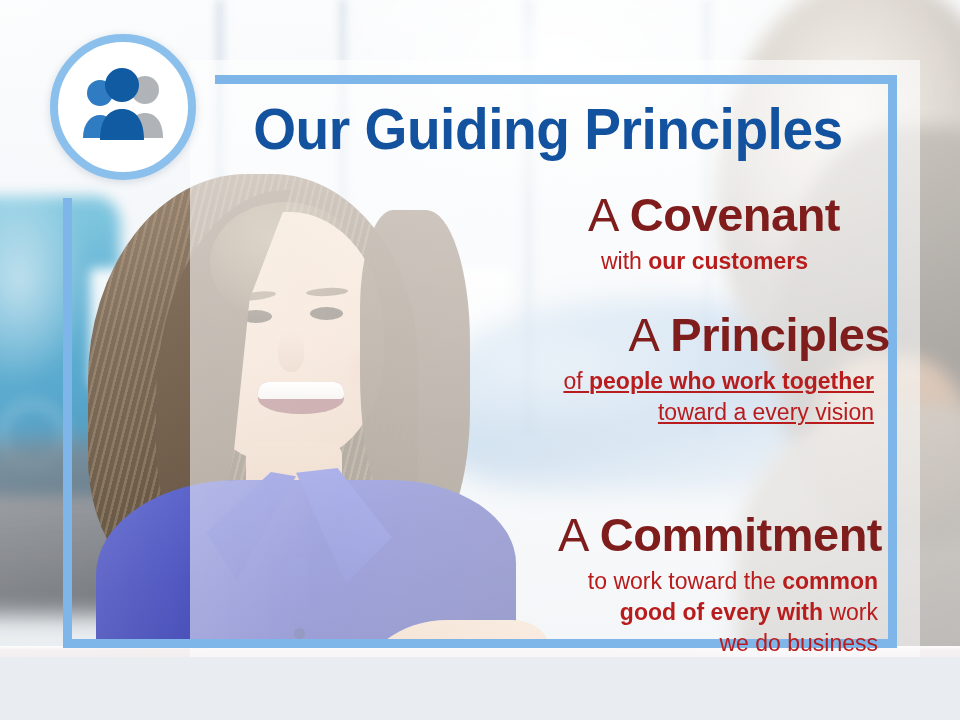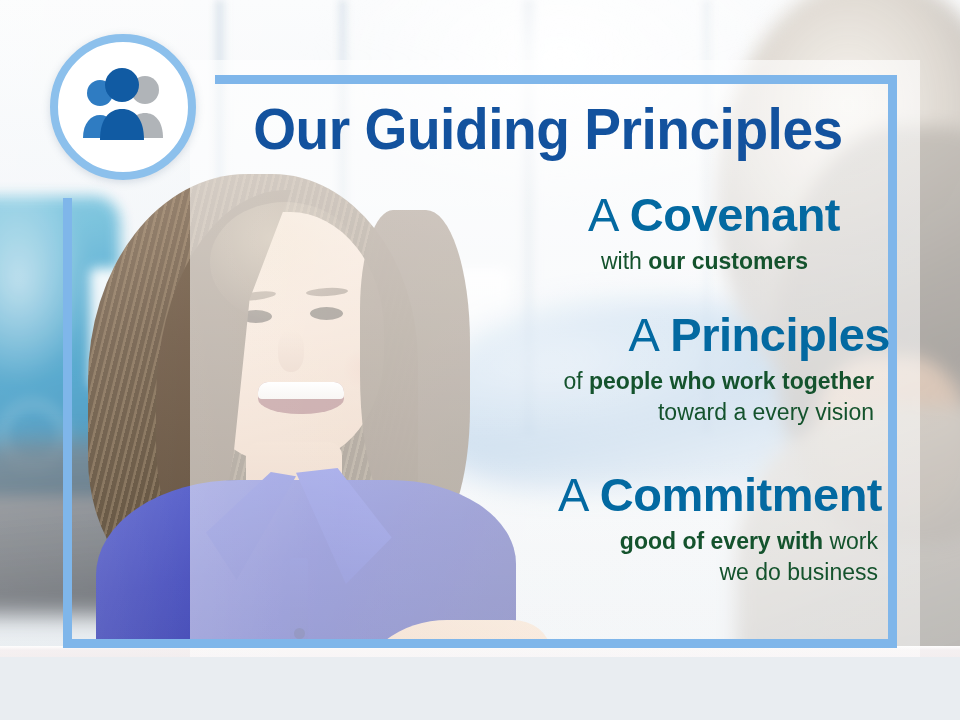--- a/index.html
+++ b/index.html
@@ -340,38 +340,38 @@
     transform:scaleX(.95);
     transform-origin:center;
   }
 
   .principle{ position:absolute; width:690px; text-align:right; }
   .p1{ top:106px; }
   .p2{ top:226px; }
   .p3{ top:386px; }
 
   .p-head{
-    font-size:47px; line-height:58px; color:#0369a1;
+    font-size:47px; line-height:58px; color:#7f1d1d;
     white-space:nowrap;
   }
   .p-head .art{ font-weight:400; }
   .p-head .word{ font-weight:700; letter-spacing:-.5px; }
 
   .p-sub{
-    font-size:23px; line-height:31px; color:#14532d; font-weight:400;
+    font-size:23px; line-height:31px; color:#b91c1c; font-weight:400;
     margin-top:2px;
   }
   .p-sub b{ font-weight:700; }
 
   
   .p1 .p-head{ padding-right:50px; }
   .p1 .p-sub { padding-right:82px; }
   .p2 .p-head{ padding-right:-0px; }
-  .p2 .p-sub { padding-right:16px; }
-  .p3 .p-head{ padding-right:8px; }
+  .p2 .p-sub { padding-right:16px;text-decoration:underline; }
+  .p3 .p-head{ padding-right:8px;margin-top:40px; }
   .p3 .p-sub { padding-right:12px; }
 </style>
 </head>
 <body>
 
 <div class="stage">
 
   <div class="photo">
     <div class="bg-room"></div>
     <div class="mullion m1"></div>
@@ -484,19 +484,20 @@
         <div>toward a every vision</div>
       </div>
     </div>
 
     <div class="principle p3">
       <div class="p-head">
         <span class="art">A</span>
          <span class="word">Commitment</span>
       </div>
       <div class="p-sub">
+        <div><span>to work toward the </span><b>common</b></div>
         <div><b>good of every with</b><span> work</span></div>
         <div>we do business</div>
       </div>
     </div>
 
   </div>
 </div>
 
 </body></html>

